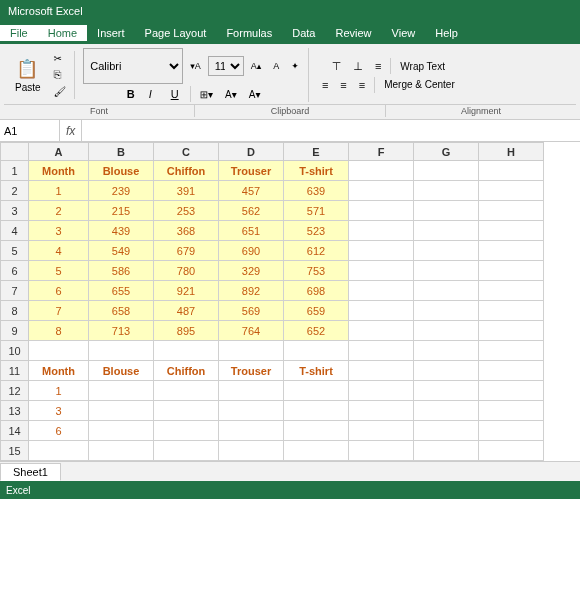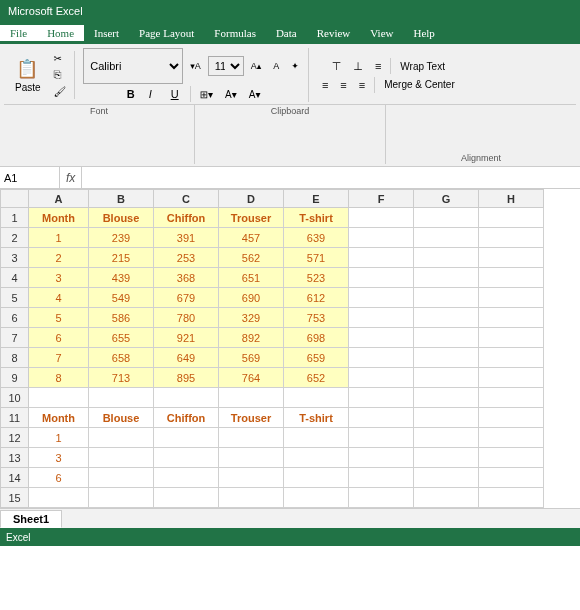--- a/index.html
+++ b/index.html
@@ -15,21 +15,20 @@
       padding: 0 8px;
       font-size: 11px;
     }
 
     
     .menu-bar {
       background: #217346;
       display: flex;
       align-items: center;
       height: 22px;
-      font-family: Liberation Serif, serif;
     }
     .menu-bar .menu-item {
       color: white;
       padding: 2px 10px;
       font-size: 11px;
       cursor: pointer;
     }
     .menu-bar .menu-item.active {
       background: white;
       color: #217346;
@@ -93,21 +92,21 @@
       background: #f0f0f0;
       font-size: 9px;
       color: #555;
     }
     .ribbon-group-label {
       flex: 1;
       text-align: center;
       padding: 1px 0;
       border-right: 1px solid #ccc;
     }
-    .ribbon-group-label:last-child { border-right: none; margin-top: 47px; }
+    .ribbon-group-label:last-child { border-right: none; }
 
     
     .formula-bar {
       display: flex;
       height: 22px;
       border-bottom: 1px solid #ccc;
       background: white;
     }
     .name-box {
       width: 60px;
@@ -195,21 +194,20 @@
       color: #c55a11;
       text-align: center;
     }
 
     .sheet-tabs {
       display: flex;
       background: #f2f2f2;
       border-top: 1px solid #ccc;
       height: 20px;
       align-items: flex-end;
-      font-weight: bold;
     }
     .sheet-tab {
       padding: 2px 12px;
       border: 1px solid #ccc;
       border-bottom: none;
       background: white;
       font-size: 11px;
       cursor: pointer;
       margin-right: 2px;
     }
@@ -430,21 +428,21 @@
         <td class="cell-highlight">698</td>
         <td class="cell-normal"></td>
         <td class="cell-normal"></td>
         <td class="cell-normal"></td>
       </tr>
 
       <tr>
         <td class="row-header col-header">8</td>
         <td class="cell-highlight">7</td>
         <td class="cell-highlight">658</td>
-        <td class="cell-highlight">649</td>
+        <td class="cell-highlight">487</td>
         <td class="cell-highlight">569</td>
         <td class="cell-highlight">659</td>
         <td class="cell-normal"></td>
         <td class="cell-normal"></td>
         <td class="cell-normal"></td>
       </tr>
 
       <tr>
         <td class="row-header col-header">9</td>
         <td class="cell-highlight">8</td>

